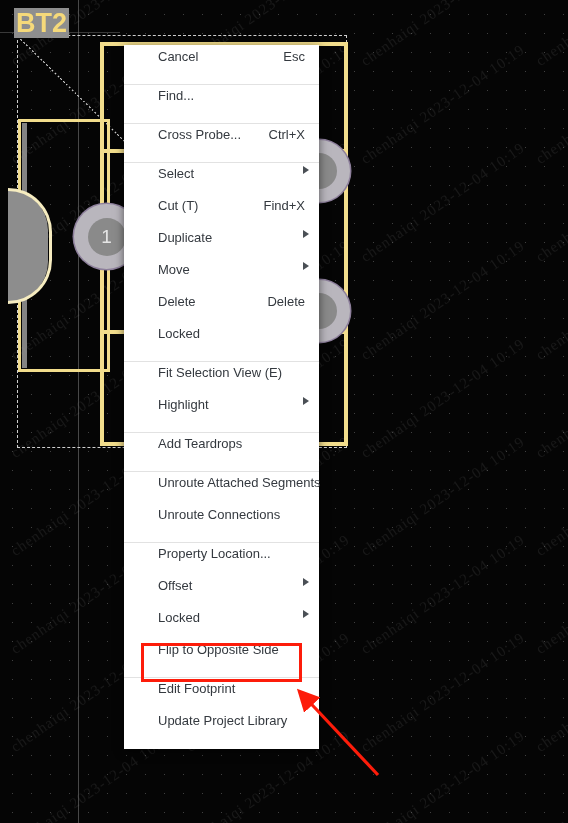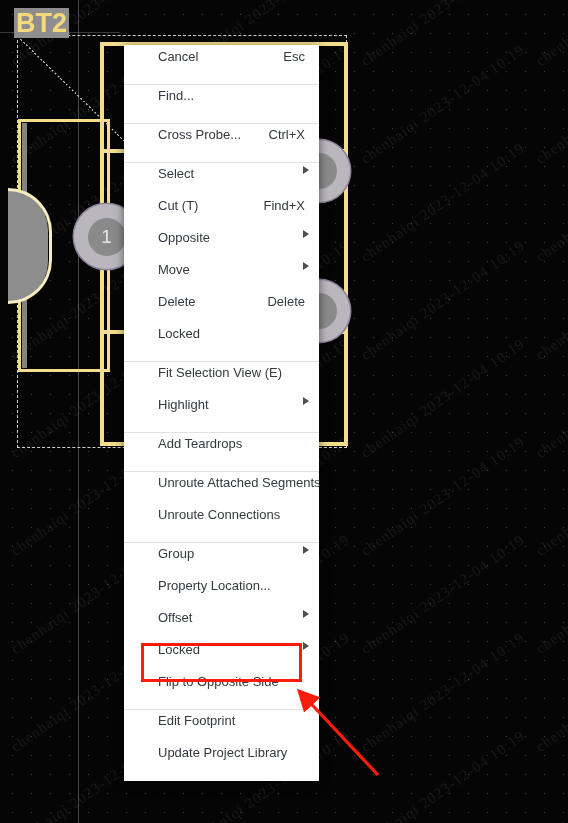--- a/index.html
+++ b/index.html
@@ -262,21 +262,21 @@
       <div class="sep"></div>
       <div class="mi">
         <span class="label">Select</span>
         <span class="arrow"></span>
       </div>
       <div class="mi">
         <span class="label">Cut (T)</span>
         <span class="accel">Find+X</span>
       </div>
       <div class="mi">
-        <span class="label">Opposite</span>
+        <span class="label">Duplicate</span>
         <span class="arrow"></span>
       </div>
       <div class="mi">
         <span class="label">Move</span>
         <span class="arrow"></span>
       </div>
       <div class="mi">
         <span class="label">Delete</span>
         <span class="accel">Delete</span>
       </div>
@@ -296,24 +296,20 @@
         <span class="label">Add Teardrops</span>
       </div>
       <div class="sep"></div>
       <div class="mi">
         <span class="label">Unroute Attached Segments</span>
       </div>
       <div class="mi">
         <span class="label">Unroute Connections</span>
       </div>
       <div class="sep"></div>
-      <div class="mi">
-        <span class="label">Group</span>
-        <span class="arrow"></span>
-      </div>
       <div class="mi">
         <span class="label">Property Location...</span>
       </div>
       <div class="mi">
         <span class="label">Offset</span>
         <span class="arrow"></span>
       </div>
       <div class="mi">
         <span class="label">Locked</span>
         <span class="arrow"></span>

